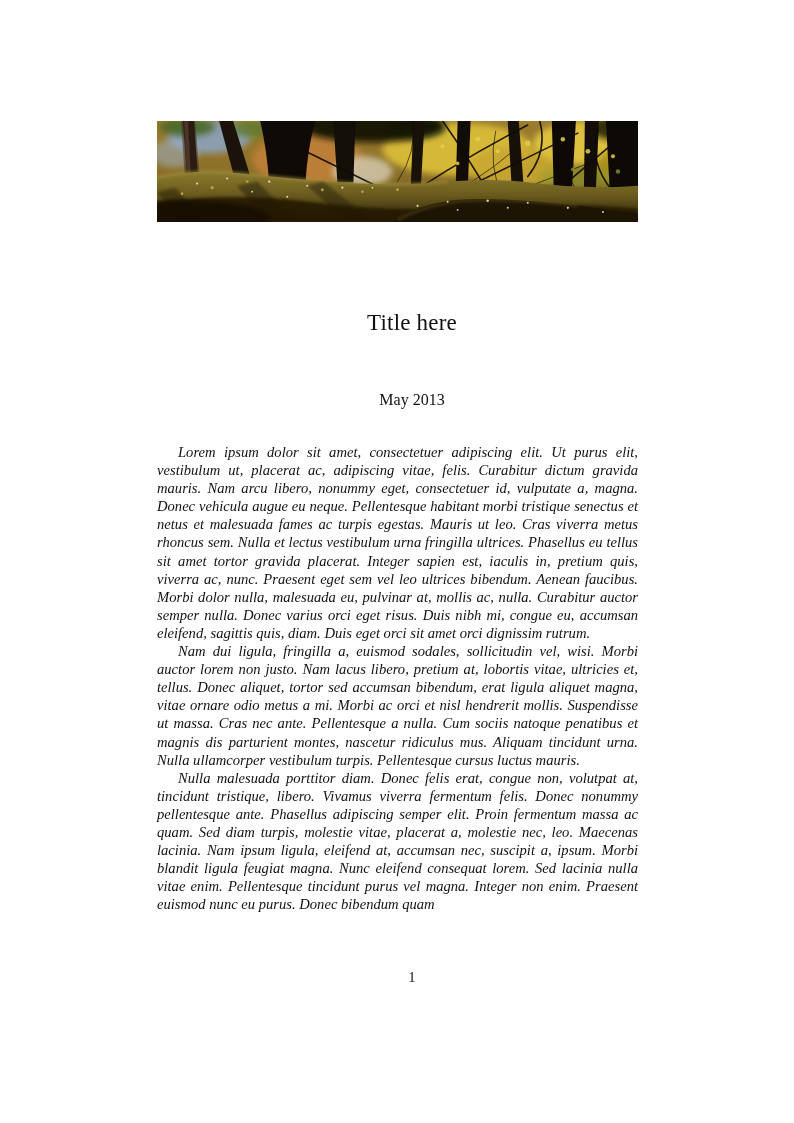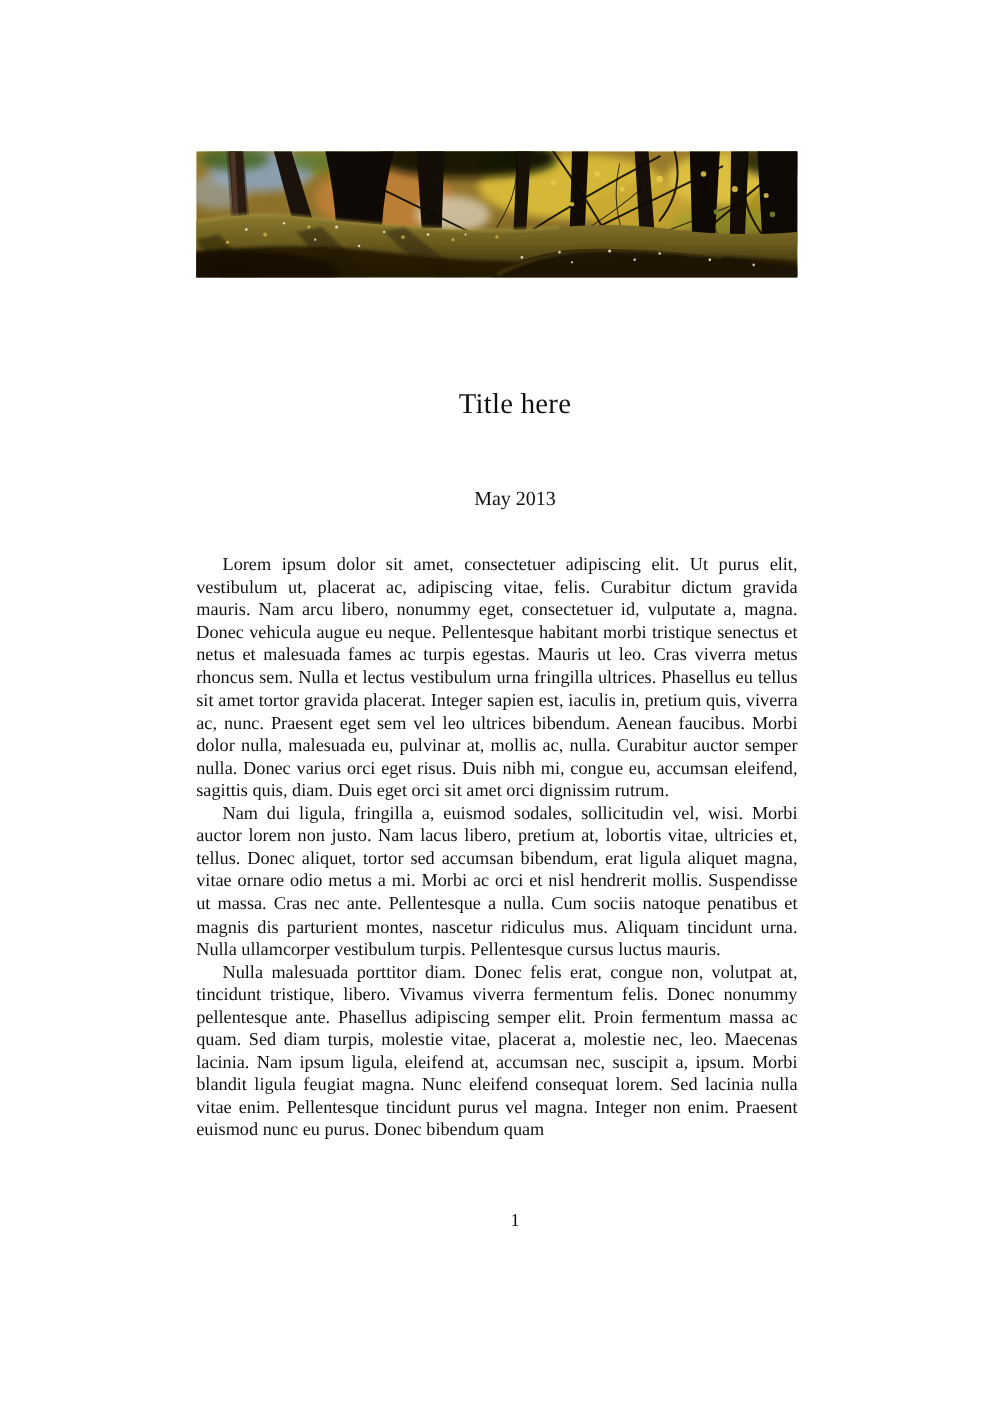--- a/index.html
+++ b/index.html
@@ -50,21 +50,21 @@
   .body-text {
     position: absolute;
     left: 157px;
     top: 443px;
     width: 481px;
     font-size: 14.6px;
     line-height: 18.1px;
     text-align: justify;
     text-justify: inter-word;
   }
-  .body-text p { margin: 0; text-indent: 21px; }
+  .body-text p { margin: 0; text-indent: 21px; font-style: italic; }
   .page-number {
     position: absolute;
     left: 0; right: 0;
     top: 969px;
     text-align: center;
     font-size: 14.6px;
   }
 </style>
 </head>
 <body>

